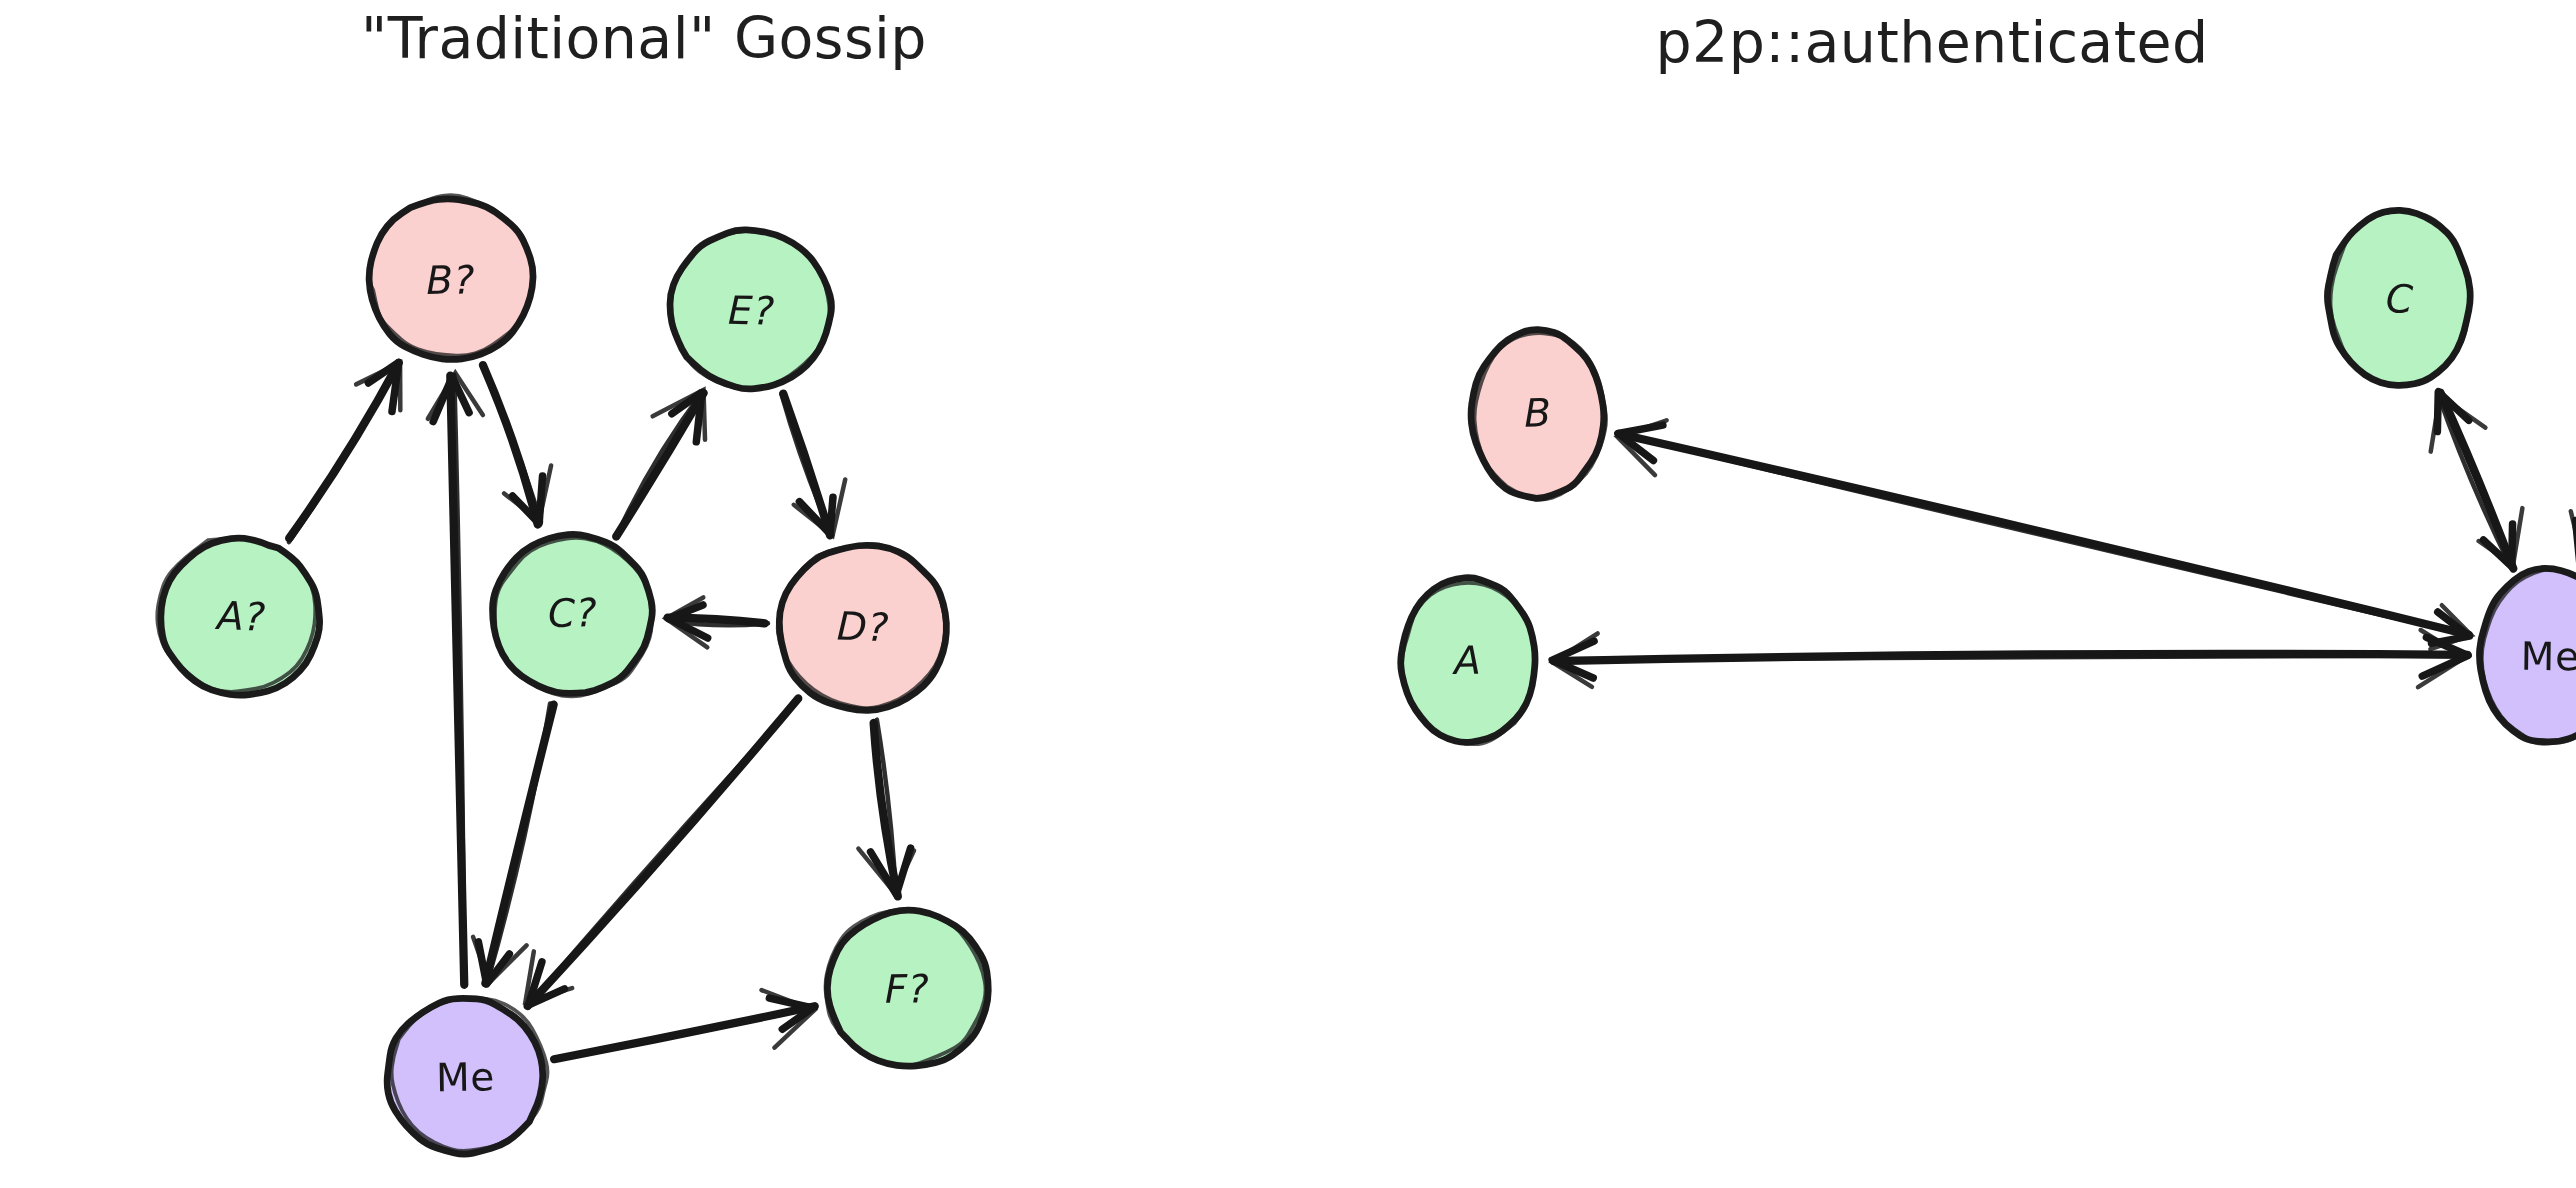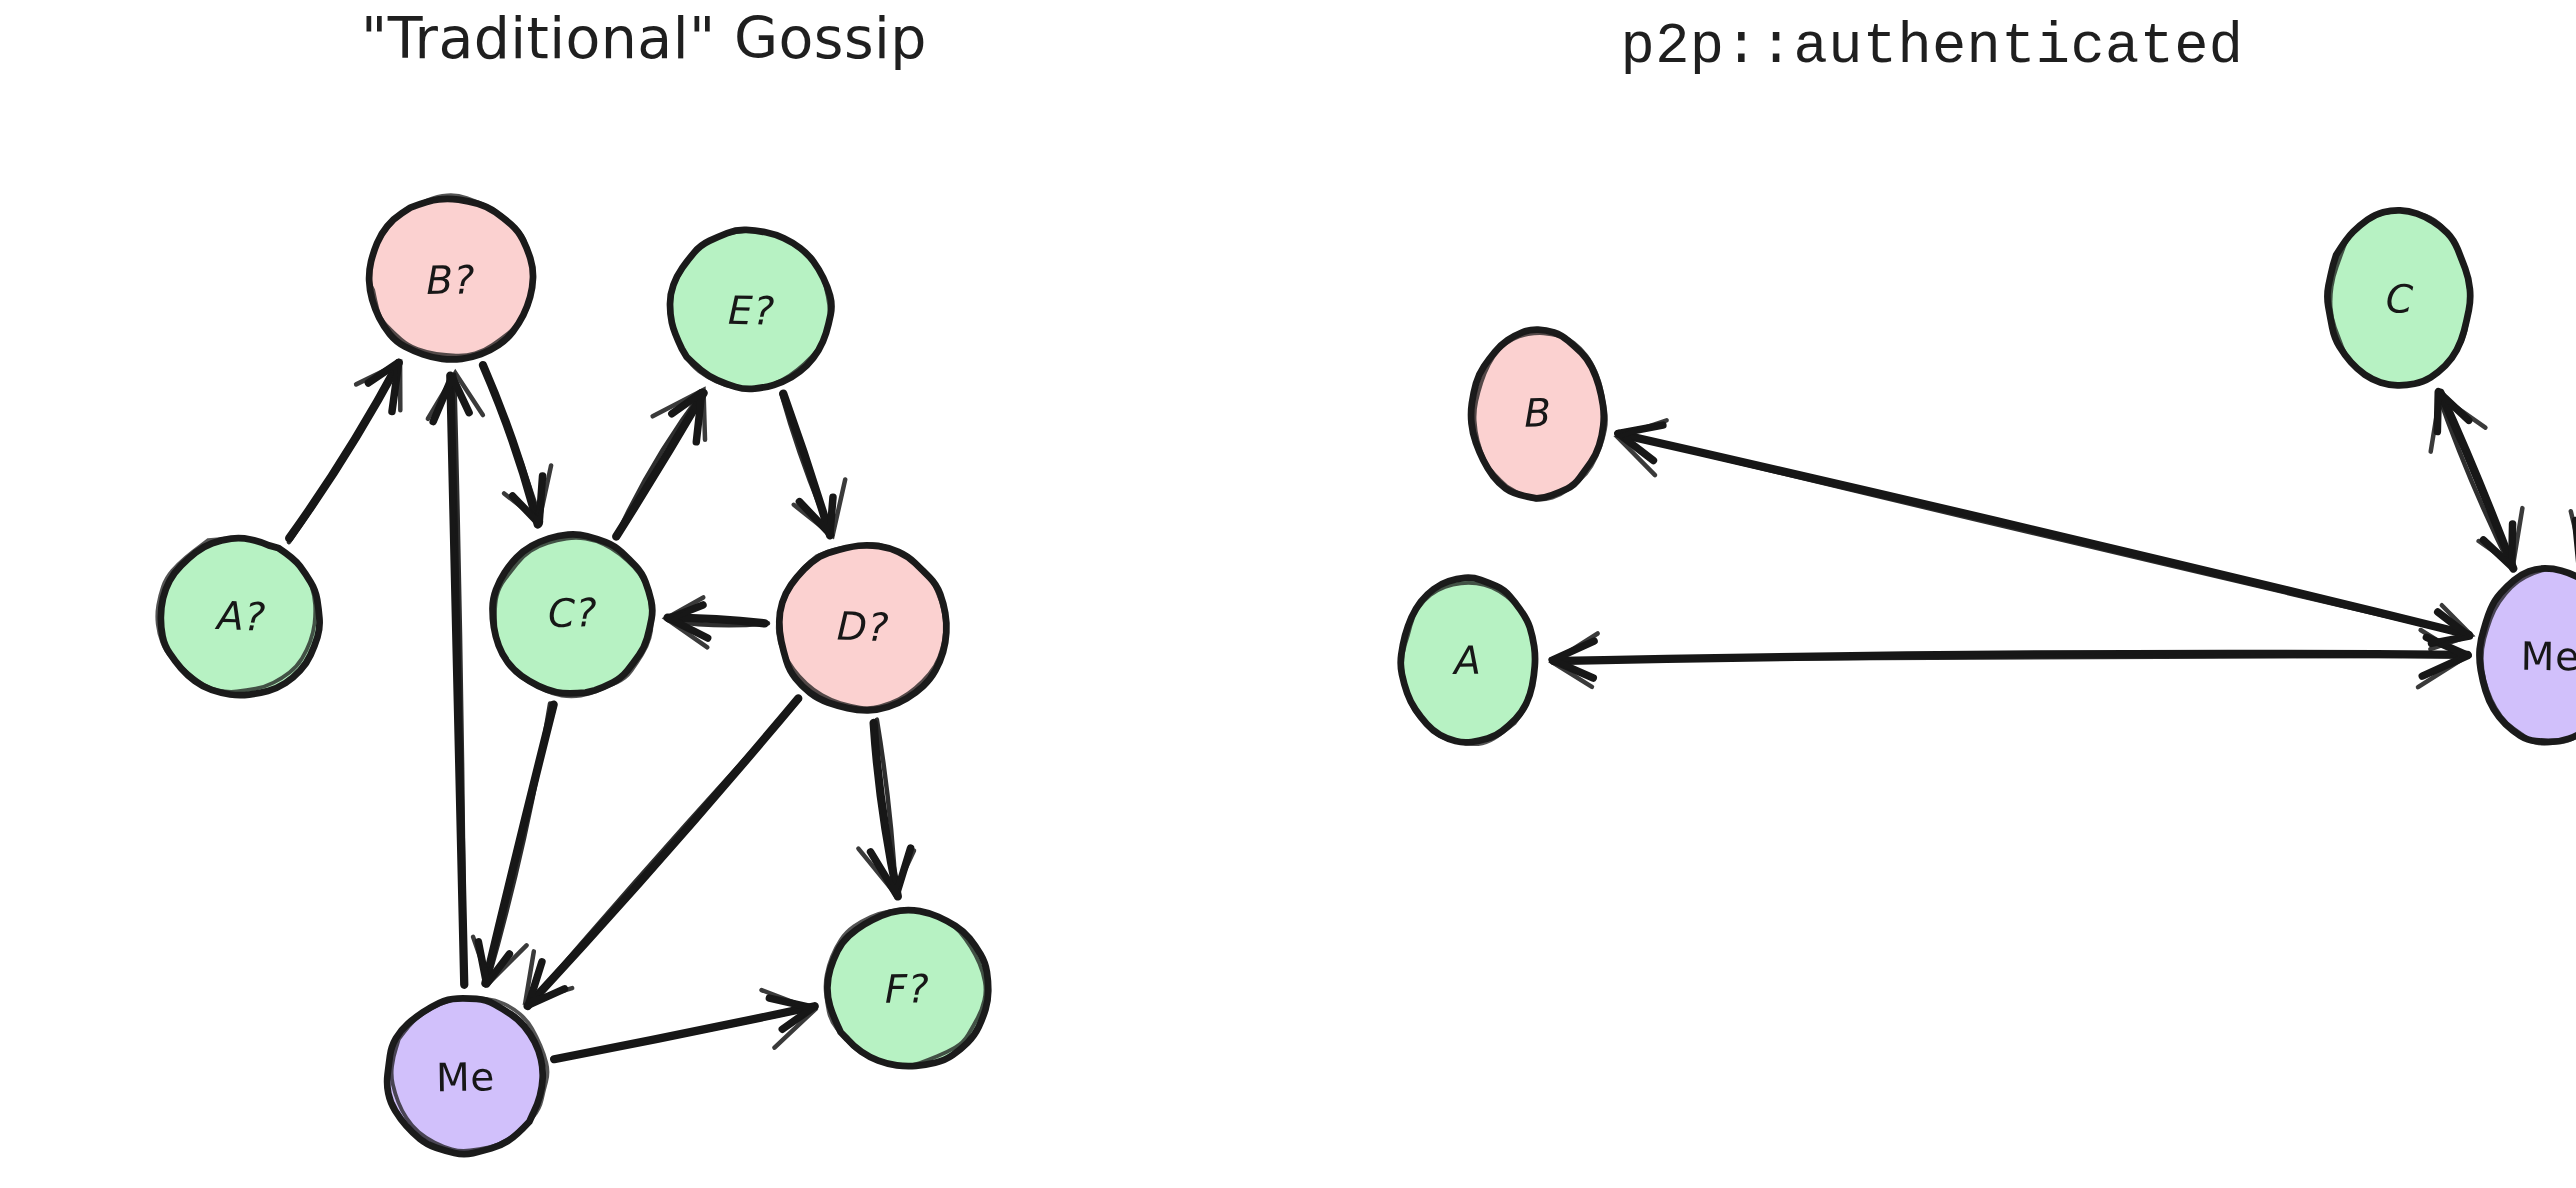--- a/index.html
+++ b/index.html
@@ -34,21 +34,21 @@
     width: 100%;
     text-align: center;
     font-family: "DejaVu Sans", sans-serif;
     font-size: 57px;
     font-weight: 400;
     color: #1f1f1f;
     letter-spacing: 0.4px;
     white-space: nowrap;
   }
   #title-left  { top: 4.5px; }
-  #title-right { top: 15px; font-family: Liberation Mono, monospace; }
+  #title-right { top: 9px; }
 
   svg.graph {
     position: absolute;
     top: 0;
     left: 0;
     width: 100%;
     height: 1188px;
     overflow: visible;
   }
   .node-ellipse {

